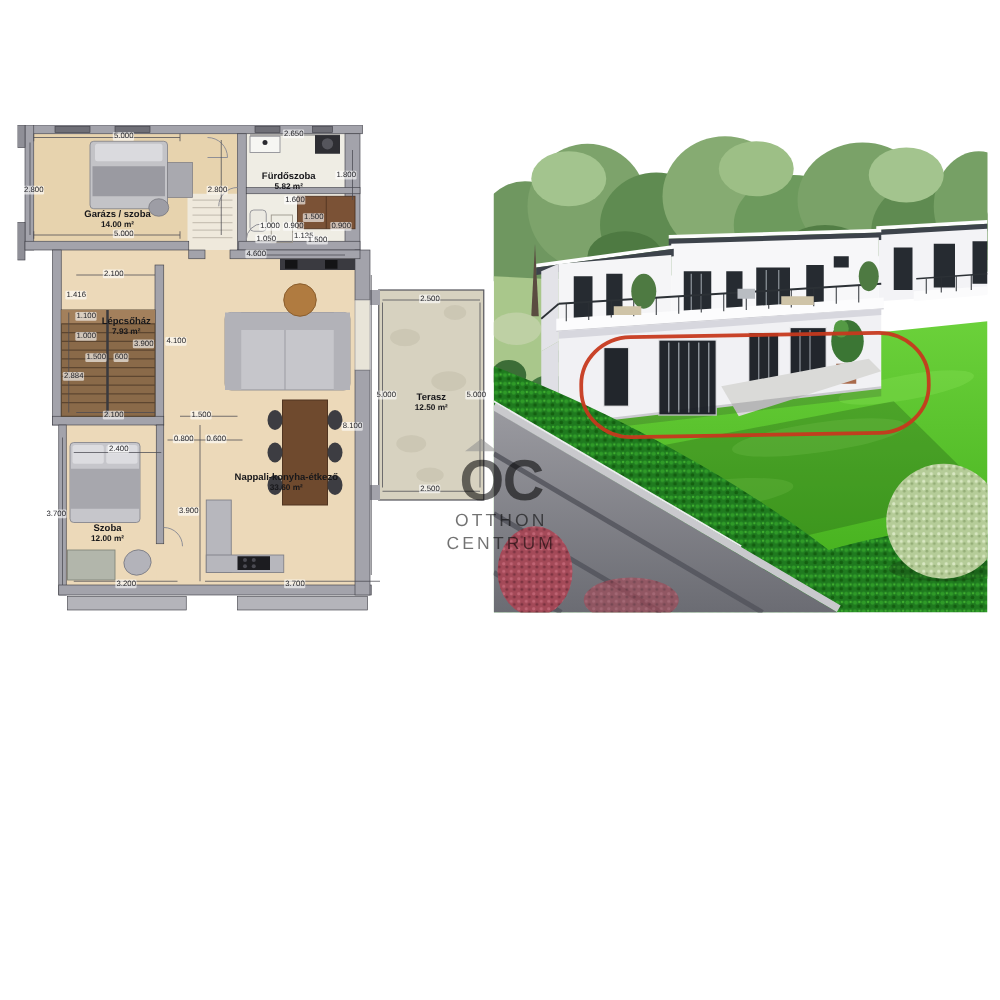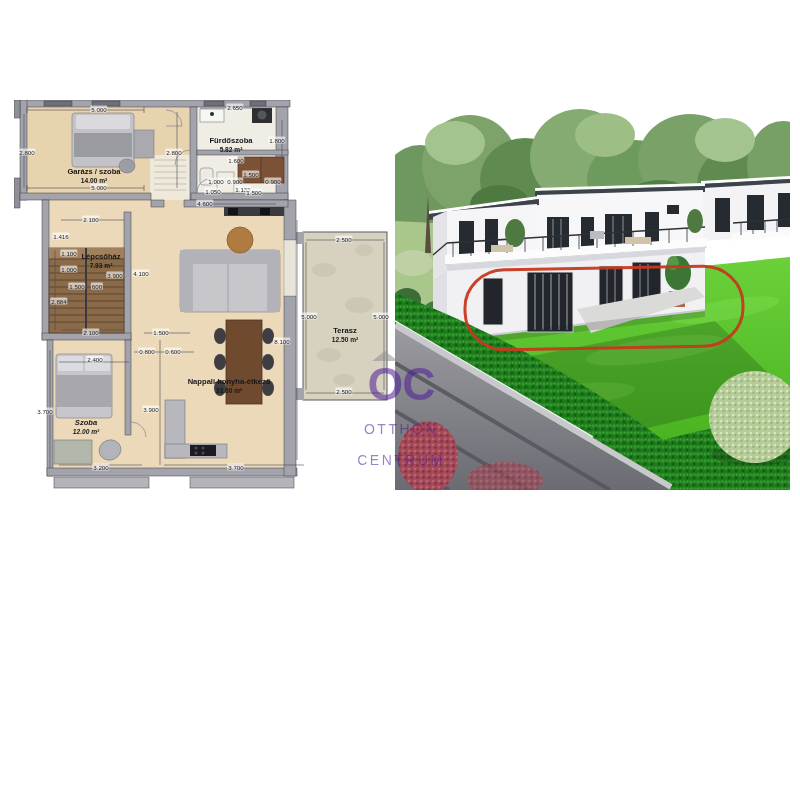--- a/index.html
+++ b/index.html
@@ -12,27 +12,27 @@
   .room-label{position:absolute;transform:translate(-50%,-50%);text-align:center;white-space:nowrap;
     color:#17171a;line-height:1.15;}
   .room-label .rn{font-size:7.6px;font-weight:bold;margin-top:28px;}
   .room-label .ra{font-size:6.6px;font-weight:bold;}
   .dim-label{position:absolute;transform:translate(-50%,-50%);font-size:6.2px;color:#1f1f24;
     background:rgba(255,255,255,.62);padding:0 1px;white-space:nowrap;border-radius:1px;}
   
   .photo{position:absolute;left:395px;top:95px;width:395px;height:395px;}
   
   .watermark{position:absolute;left:356px;top:349px;width:90px;text-align:center;
-    color:#4c1d95;opacity:.55;z-index:5;}
+    color:#000000;opacity:.55;z-index:5;}
   .wm-logo{position:relative;font-size:46px;font-weight:bold;letter-spacing:-1px;line-height:1;
     padding-top:12px;}
   .wm-roof{position:absolute;left:16px;top:2px;width:0;height:0;
     border-left:13px solid transparent;border-right:13px solid transparent;
     border-bottom:10px solid #8f8f8f;}
-  .wm-line{font-size:14px;letter-spacing:2.5px;line-height:1.2;margin-top:14px;}
+  .wm-line{font-size:14px;letter-spacing:2.5px;line-height:1.2;margin-top:1px;}
 </style>
 </head>
 <body>
 
 <div class="canvas">
 
   <section class="floorplan">
     <svg width="376" height="390" viewBox="0 0 376 390">
 
       <g>
@@ -197,25 +197,25 @@
             <div class="ra">5.82 m²</div>
           </div>
           <div class="room-label" style="left: 87px; top: 147px;">
             <div class="rn">Lépcsőház</div>
             <div class="ra">7.93 m²</div>
           </div>
           <div class="room-label" style="left: 215px; top: 272px;">
             <div class="rn">Nappali-konyha-étkező</div>
             <div class="ra">33.60 m²</div>
           </div>
-          <div class="room-label" style="left: 72px; top: 313px; font-style: italic;">
+          <div class="room-label" style="left: 72px; top: 313px;">
             <div class="rn">Szoba</div>
             <div class="ra">12.00 m²</div>
           </div>
-          <div class="room-label" style="left: 331px; top: 221px;">
+          <div class="room-label" style="left: 331px; top: 208px;">
             <div class="rn">Terasz</div>
             <div class="ra">12.50 m²</div>
           </div>
         </div>
       <div>
 
       <span class="dim-label" style="left: 85px; top: 9px;">5.000</span>
           <span class="dim-label" style="left: 221px; top: 7px;">2.650</span>
           <span class="dim-label" style="left: 13px; top: 52px;">2.800</span>
           <span class="dim-label" style="left: 160px; top: 52px;">2.800</span>

